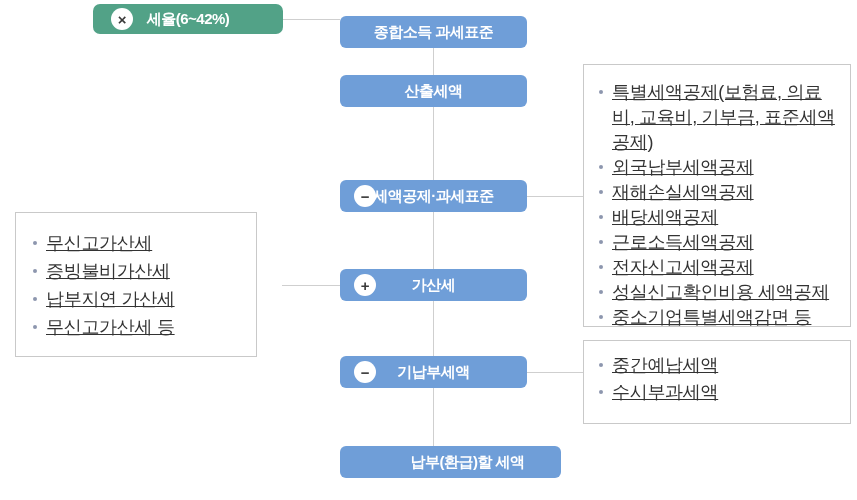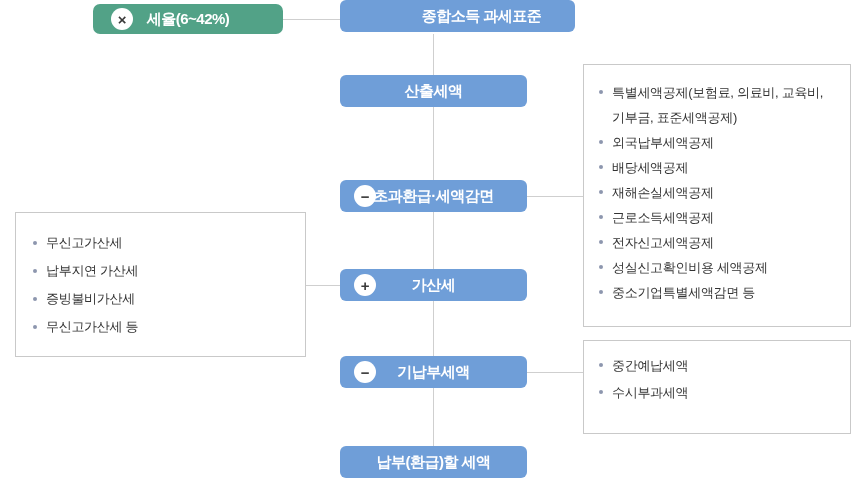--- a/index.html
+++ b/index.html
@@ -16,51 +16,51 @@
   #conn-credit{left:527px;top:196px;width:56px;}
   #conn-penalty{left:282px;top:285px;width:58px;}
   #conn-prepaid{left:527px;top:372px;width:56px;}
   
   .node{
     position:absolute;left:340px;width:187px;height:32px;border-radius:6px;
     background:#6f9ed8;color:#ffffff;font-size:15px;font-weight:bold;
     display:flex;align-items:center;justify-content:center;z-index:2;
     letter-spacing:-0.5px;
   }
-  #node-base{top:0;padding-left:48px;}
+  #node-base{top:16px;}
   #node-calc{top:75px;}
   #node-credit{top:180px;}
   #node-penalty{top:269px;}
   #node-prepaid{top:356px;}
-  #node-final{top:446px;}
+  #node-final{top:446px;padding-left:34px;}
   .circle-icon{
     position:absolute;left:14px;top:5px;width:22px;height:22px;border-radius:50%;
     background:#ffffff;color:#3a3a3a;font-size:15px;font-weight:bold;
     display:flex;align-items:center;justify-content:center;line-height:1;
   }
   
   #rate-box{
     position:absolute;left:93px;top:4px;width:190px;height:30px;border-radius:7px;
     background:#52a287;color:#ffffff;font-size:15px;font-weight:bold;
     display:flex;align-items:center;justify-content:center;z-index:2;
     letter-spacing:-0.5px;
   }
   #rate-box .circle-icon{left:18px;top:4px;}
   
   .panel{
     position:absolute;background:#ffffff;border:1px solid #c9c9c9;z-index:2;
     box-sizing:border-box;
   }
   #panel-credits{left:583px;top:64px;width:268px;height:263px;padding:15px 12px 0 14px;}
-  #panel-penalties{left:15px;top:212px;width:291px;height:145px;padding:16px 10px 0 16px;}
-  #panel-prepaid{left:583px;top:340px;width:268px;height:94px;padding:11px 12px 0 14px;}
+  #panel-penalties{left:15px;top:212px;width:242px;height:145px;padding:16px 10px 0 16px;}
+  #panel-prepaid{left:583px;top:340px;width:268px;height:84px;padding:11px 12px 0 14px;}
   .panel ul{list-style:none;margin:0;padding:0;}
   .panel li{
-    position:relative;padding-left:14px;font-size:13px;color:#333333;
-    line-height:25px;letter-spacing:-0.3px;
+    position:relative;padding-left:14px;font-size:18px;color:#333333;
+    line-height:25px;letter-spacing:-0.3px;text-decoration:underline;
   }
   #panel-penalties li{line-height:28px;}
   #panel-prepaid li{line-height:27px;}
   .panel li::before{
     content:"";position:absolute;left:1px;top:10px;width:4px;height:4px;
     border-radius:50%;background:#8d96ae;
   }
   #panel-penalties li::before{top:12px;}
   #panel-prepaid li::before{top:11px;}
 </style>
@@ -83,55 +83,55 @@
   <div class="node" id="node-base">
     <span>종합소득 과세표준</span>
   </div>
 
   <div class="node" id="node-calc">
     <span>산출세액</span>
   </div>
 
   <div class="node" id="node-credit">
     <span class="circle-icon">−</span>
-    <span>초과환급·세액감면</span>
+    <span>세액공제·과세표준</span>
   </div>
 
   <div class="node" id="node-penalty">
     <span class="circle-icon">+</span>
     <span>가산세</span>
   </div>
 
   <div class="node" id="node-prepaid">
     <span class="circle-icon">−</span>
     <span>기납부세액</span>
   </div>
 
   <div class="node" id="node-final">
     <span>납부(환급)할 세액</span>
   </div>
 
   <div class="panel" id="panel-credits">
     <ul>
       <li>특별세액공제(보험료, 의료비, 교육비, 기부금, 표준세액공제)</li>
       <li>외국납부세액공제</li>
+      <li>재해손실세액공제</li>
       <li>배당세액공제</li>
-      <li>재해손실세액공제</li>
       <li>근로소득세액공제</li>
       <li>전자신고세액공제</li>
       <li>성실신고확인비용 세액공제</li>
       <li>중소기업특별세액감면 등</li>
     </ul>
   </div>
 
   <div class="panel" id="panel-penalties">
     <ul>
       <li>무신고가산세</li>
+      <li>증빙불비가산세</li>
       <li>납부지연 가산세</li>
-      <li>증빙불비가산세</li>
       <li>무신고가산세 등</li>
     </ul>
   </div>
 
   <div class="panel" id="panel-prepaid">
     <ul>
       <li>중간예납세액</li>
       <li>수시부과세액</li>
     </ul>
   </div>

